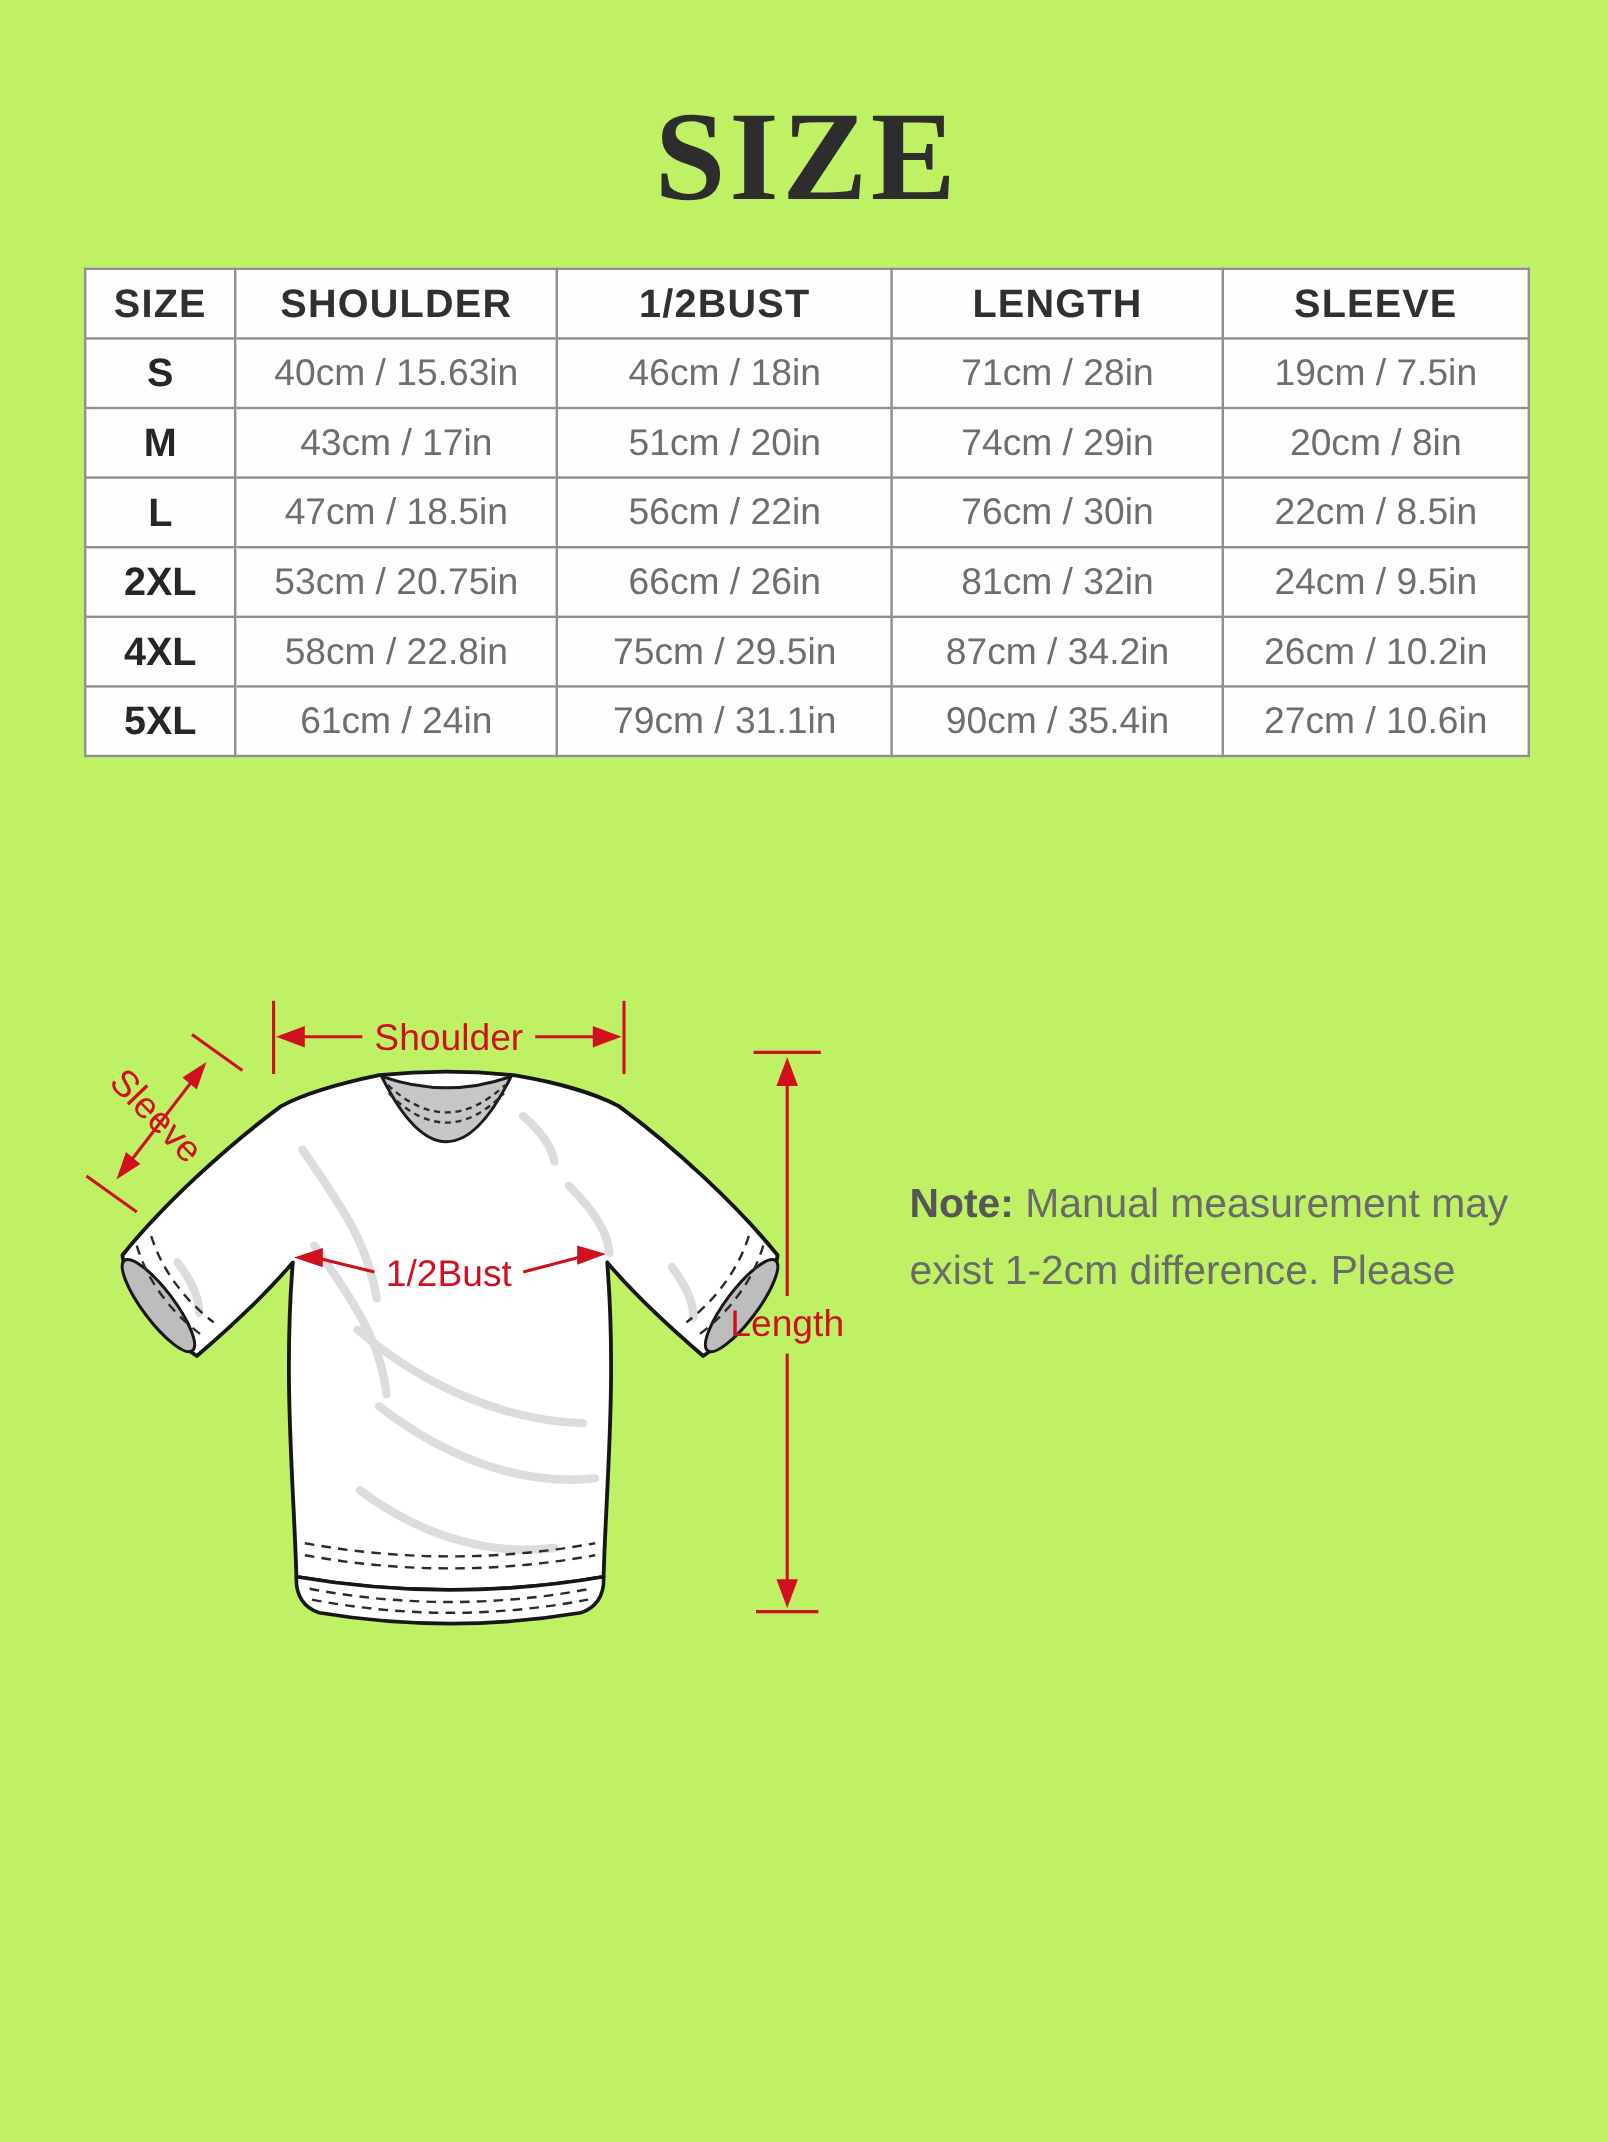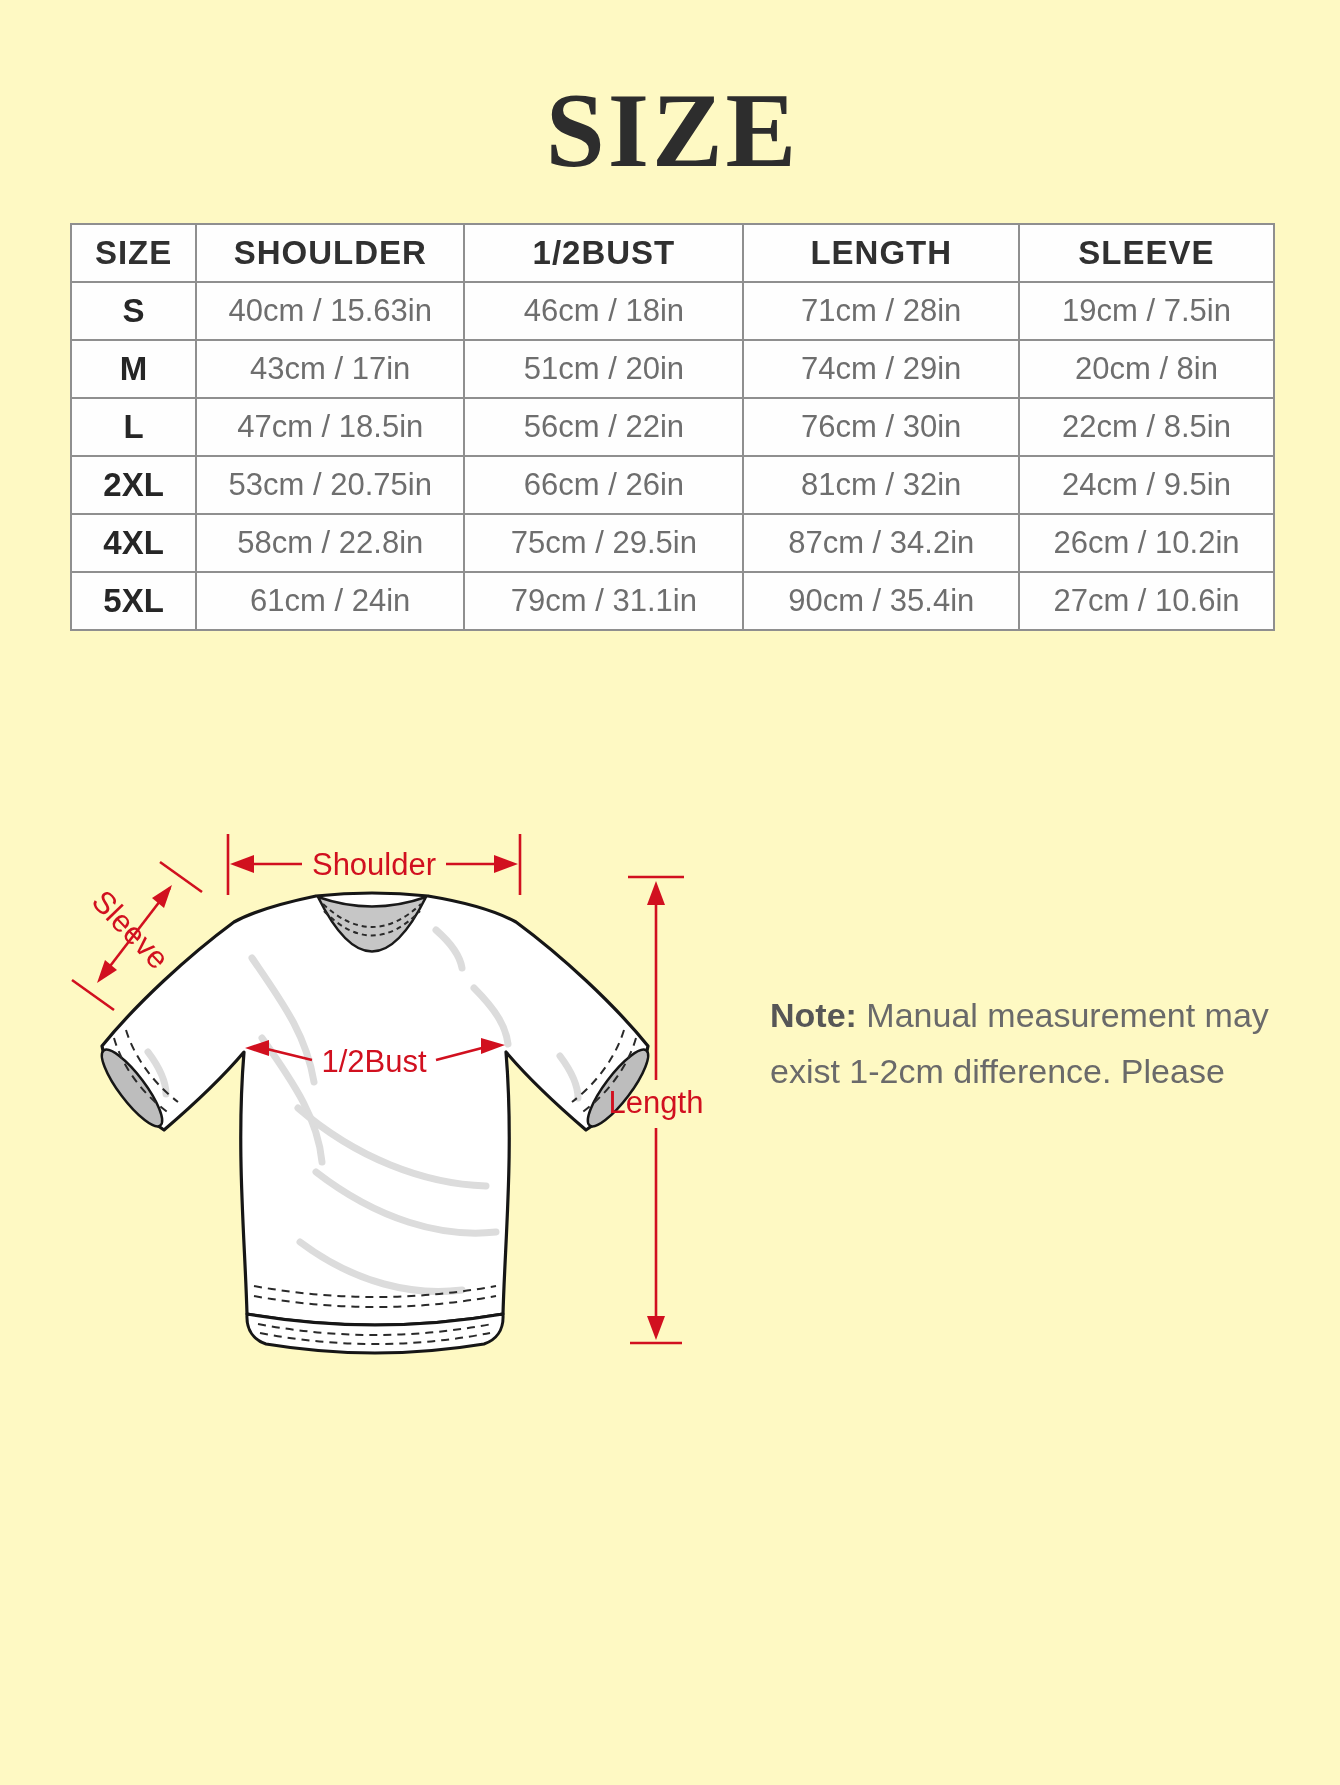--- a/index.html
+++ b/index.html
@@ -1,21 +1,21 @@
 <!DOCTYPE html>
 <html><head>
 <meta charset="utf-8">
 <style>
   html,body { margin:0; padding:0; }
   body { font-family:"Liberation Sans", sans-serif; background:#ffffff; }
 
   .page {
     position:relative;
     width:1340px; height:1785px;
-    background:#fef9c3;
+    background:#bef264;
     overflow:hidden;
   }
 
   
   .title {
     position:absolute; top:78px; left:70px; width:1205px;
     text-align:center;
     font-family:"Liberation Serif", serif;
     font-weight:bold;
     font-size:106px;
@@ -64,21 +64,21 @@
   .ann-head { fill:#d1101f; stroke:none; }
   .ann-text {
     fill:#d1101f; stroke:none;
     font-family:"Liberation Sans", sans-serif;
     font-size:31px;
   }
 
   
   .note {
     position:absolute; left:758px; top:975px; width:540px;
-    margin:12px;
+    margin:0;
     font-size:34px; line-height:56px;
     color:#6a6a6a;
   }
   .note .line { display:block; }
   .note .note-label { font-weight:bold; color:#565656; }
 </style>
 </head>
 <body>
 
 <div class="page">

